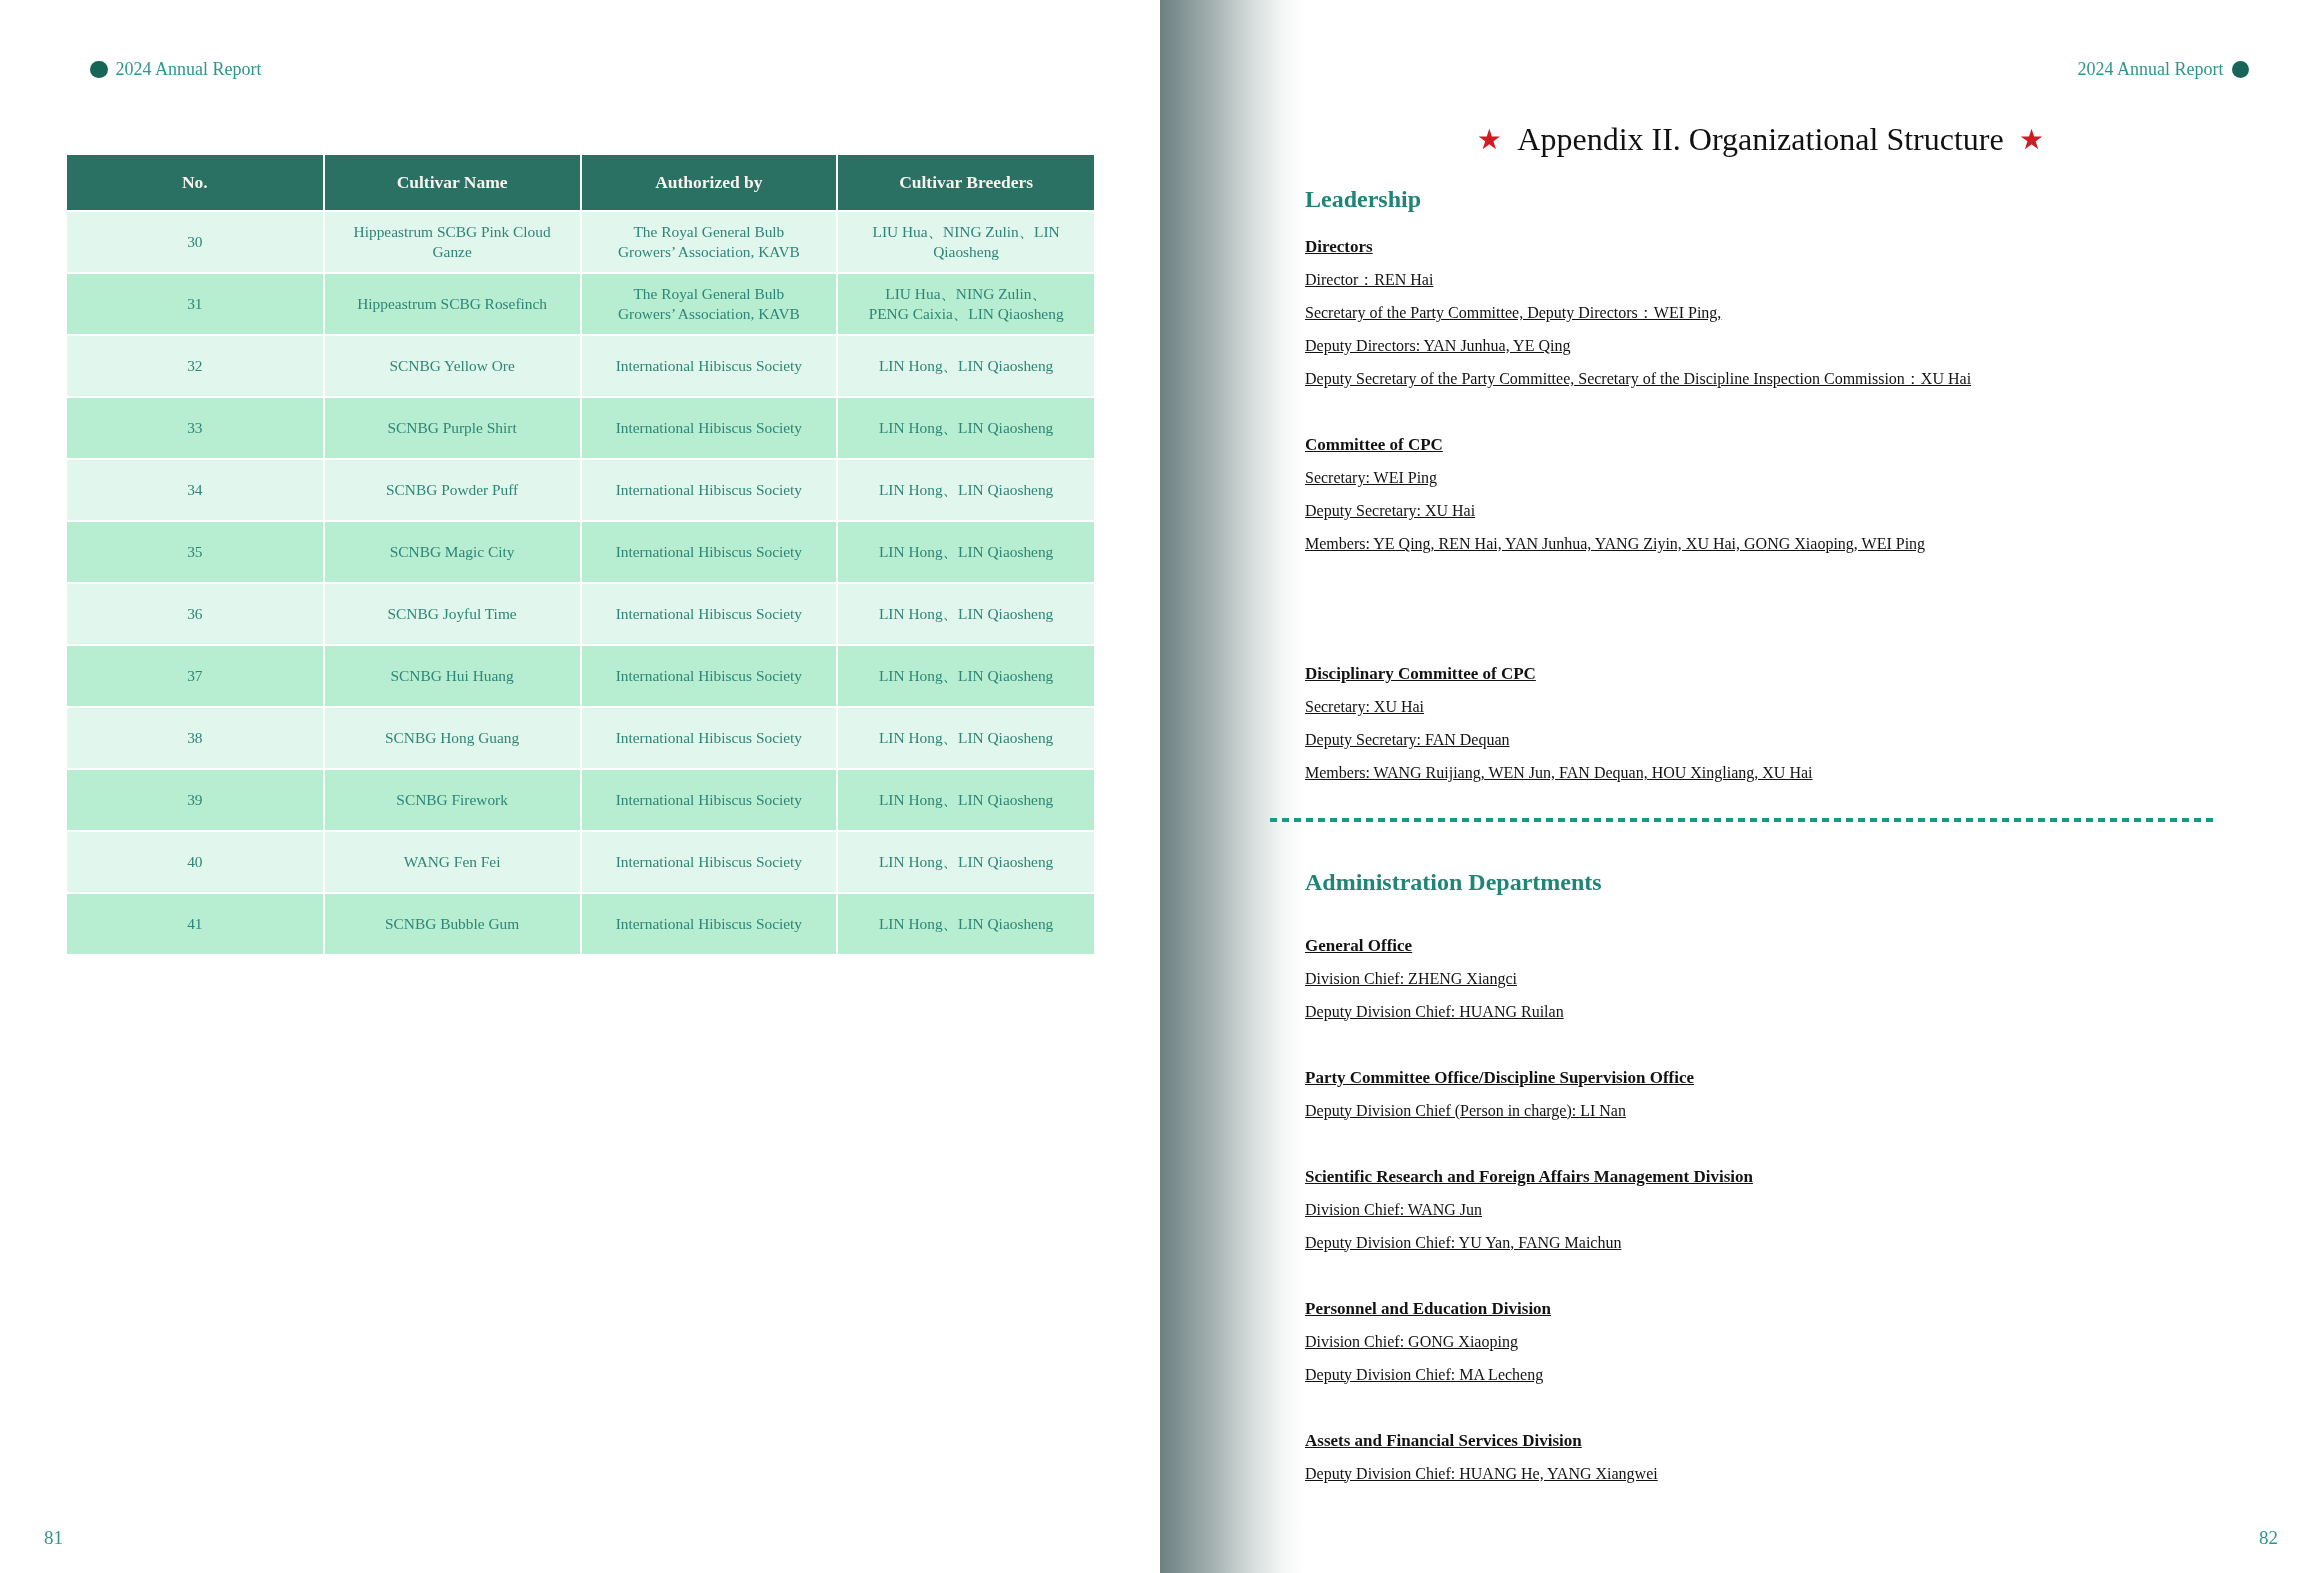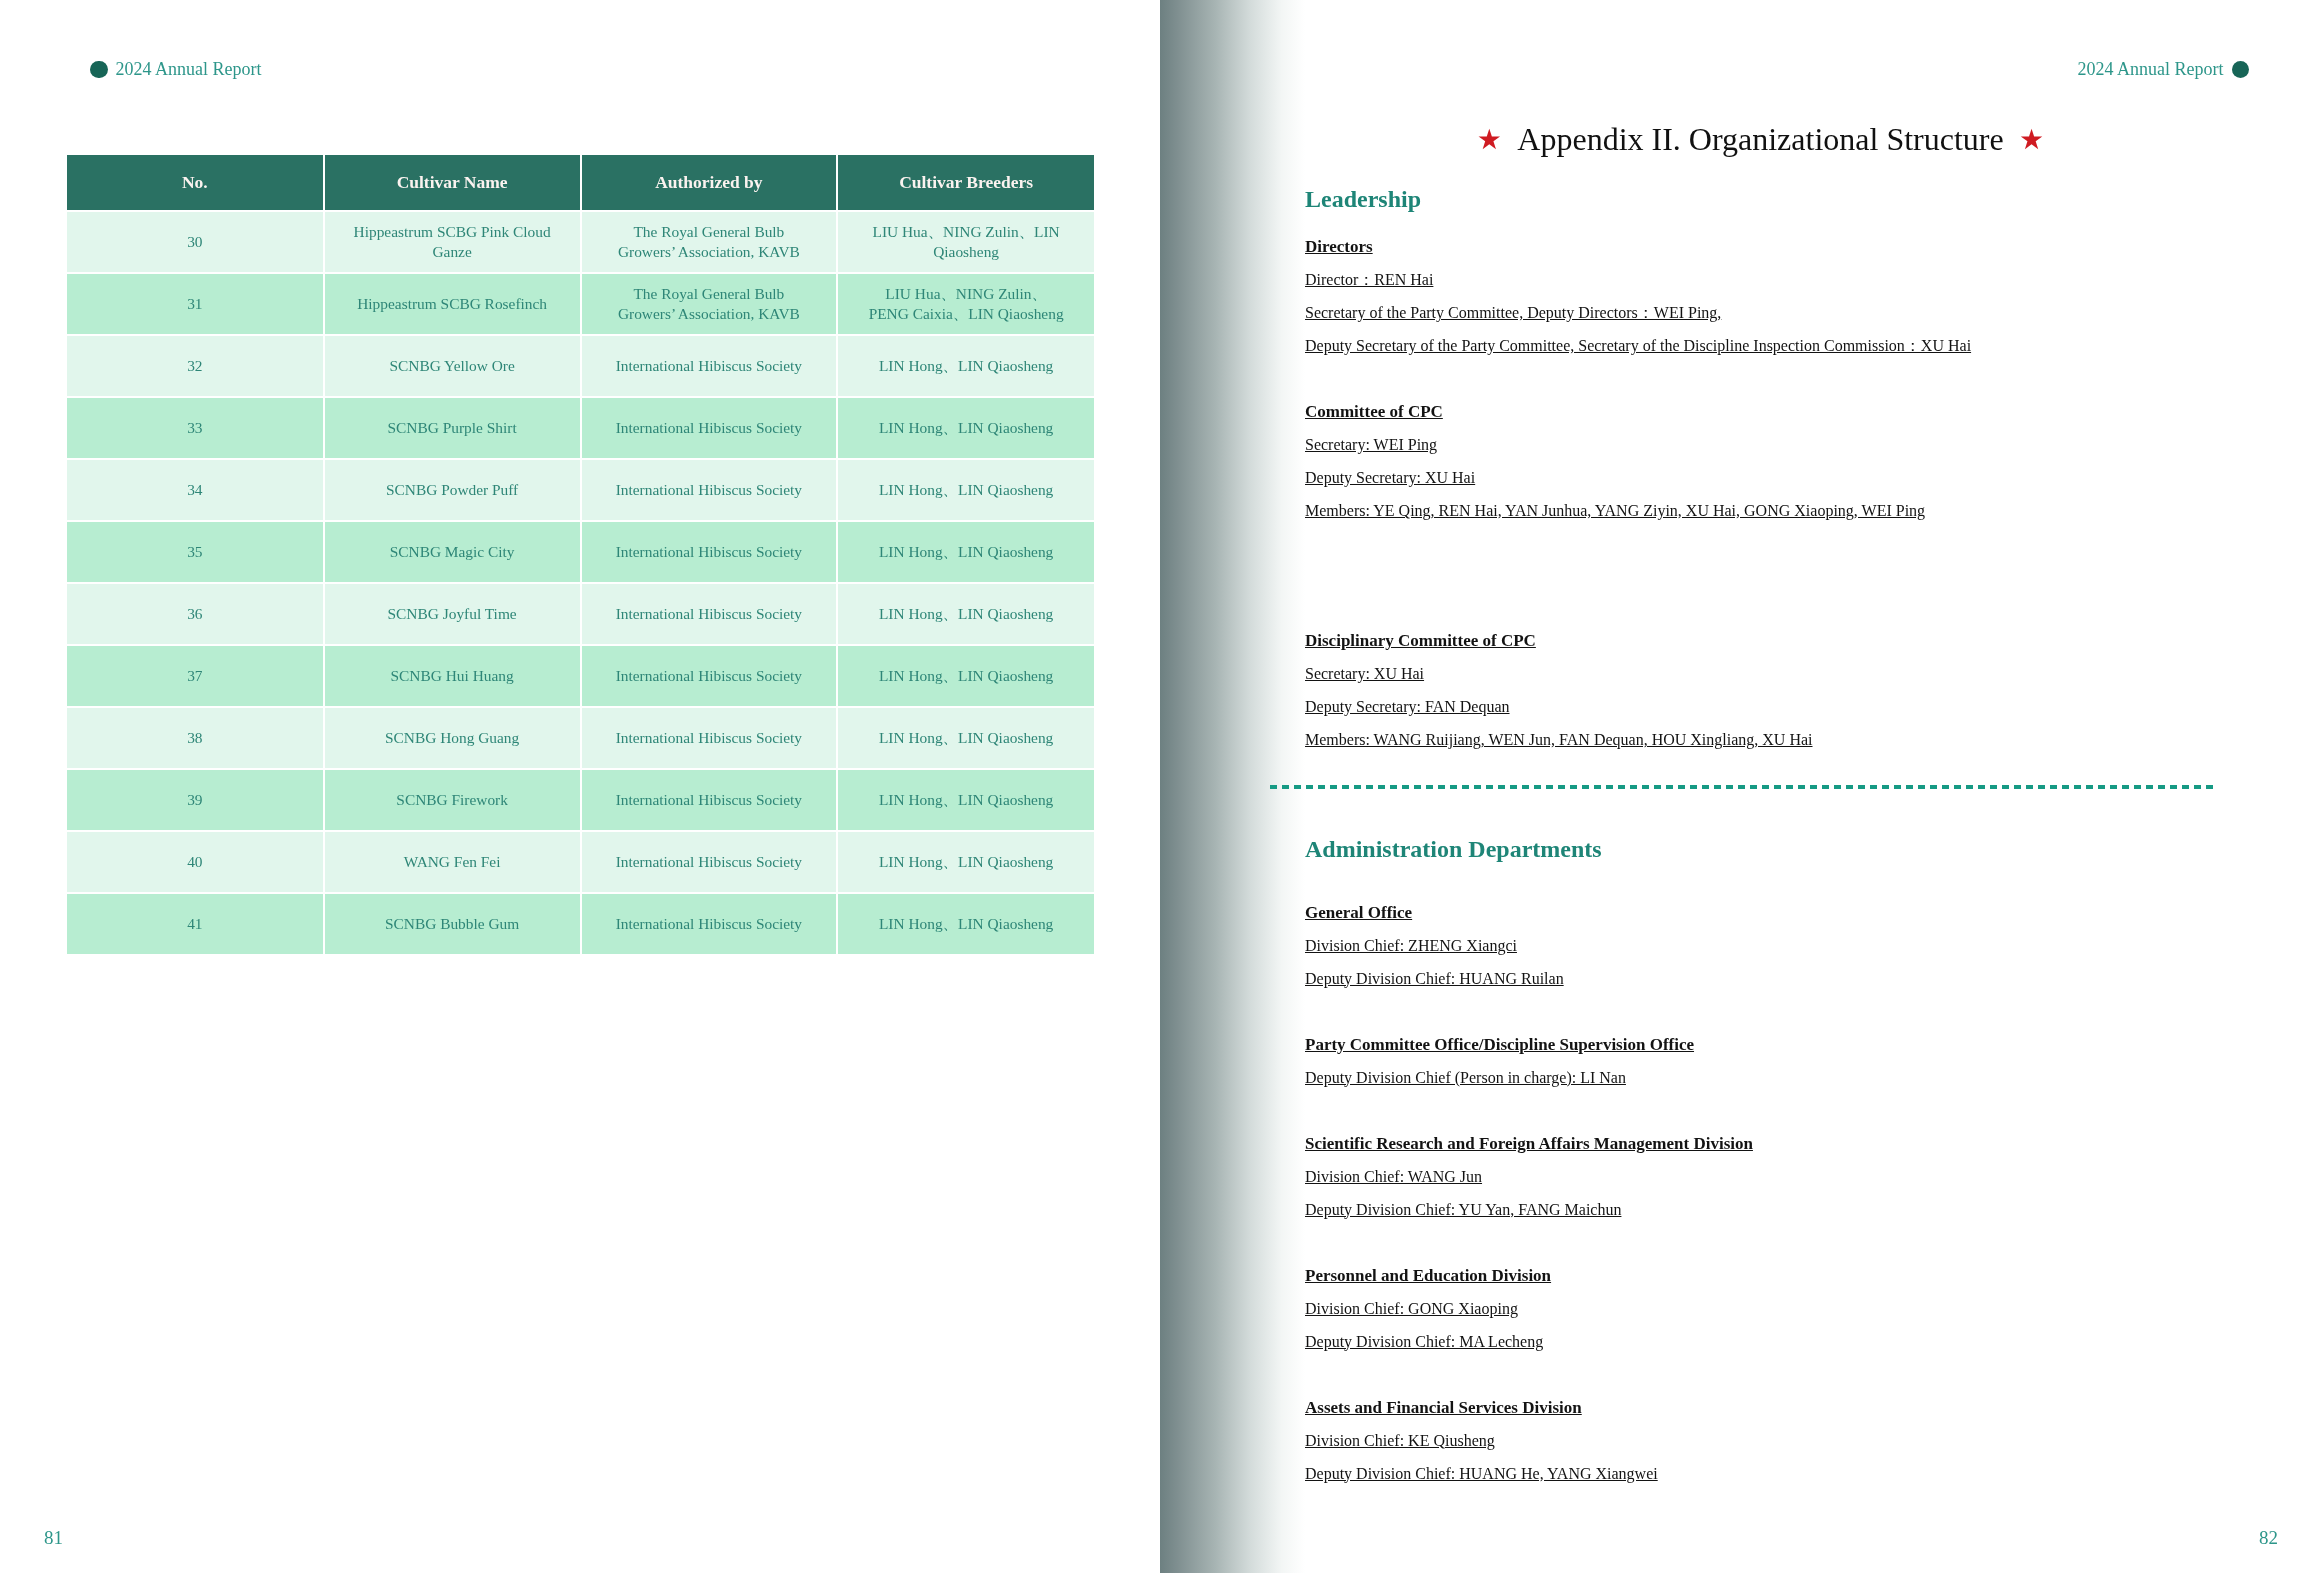--- a/index.html
+++ b/index.html
@@ -190,20 +190,21 @@
     <div class="appendix-title">
       <span class="star"></span><span class="title-text">Appendix II. Organizational Structure</span><span class="star"></span>
     </div>
 
     <div id="sections-container">
         <h2 class="section-heading">Leadership</h2>
         <div class="group">
           <div class="group-title">Directors</div>
           <div class="group-line">Director：REN Hai</div>
           <div class="group-line">Secretary of the Party Committee, Deputy Directors：WEI Ping,</div>
+          <div class="group-line">Deputy Directors: YAN Junhua, YE Qing</div>
           <div class="group-line">Deputy Secretary of the Party Committee, Secretary of the Discipline Inspection Commission：XU Hai</div>
         </div>
         <div class="group">
           <div class="group-title">Committee of CPC</div>
           <div class="group-line">Secretary: WEI Ping</div>
           <div class="group-line">Deputy Secretary: XU Hai</div>
           <div class="group-line">Members: YE Qing, REN Hai, YAN Junhua, YANG Ziyin, XU Hai, GONG Xiaoping, WEI Ping</div>
         </div>
         <div class="group gap-extra">
           <div class="group-title">Disciplinary Committee of CPC</div>
@@ -227,21 +228,20 @@
           <div class="group-line">Division Chief: WANG Jun</div>
           <div class="group-line">Deputy Division Chief: YU Yan, FANG Maichun</div>
         </div>
         <div class="group">
           <div class="group-title">Personnel and Education Division</div>
           <div class="group-line">Division Chief: GONG Xiaoping</div>
           <div class="group-line">Deputy Division Chief: MA Lecheng</div>
         </div>
         <div class="group">
           <div class="group-title">Assets and Financial Services Division</div>
-          <div class="group-line">Division Chief: KE Qiusheng</div>
           <div class="group-line">Deputy Division Chief: HUANG He, YANG Xiangwei</div>
         </div>
       </div>
 
     <div class="page-number right">82</div>
   </div>
 
 </div>
 
 

